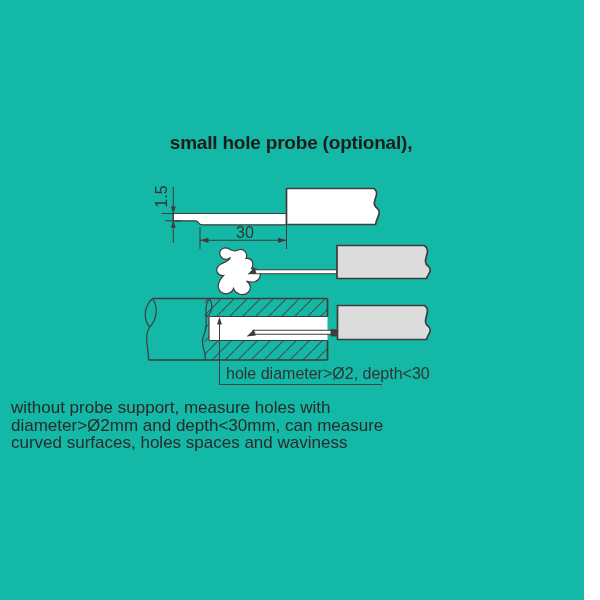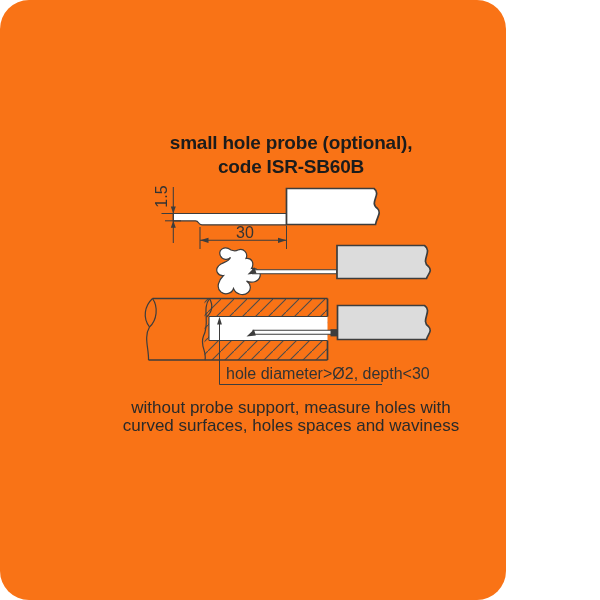--- a/index.html
+++ b/index.html
@@ -6,43 +6,41 @@
     margin: 0;
     padding: 0;
     width: 600px;
     height: 600px;
     background: #ffffff;
     font-family: "Liberation Sans", sans-serif;
     overflow: hidden;
   }
   #canvas {
     position: relative;
-    width: 506px;
+    width: 584px;
     height: 600px;
-    background: #f97316;
-    border-radius: 29px;
+    background: #14b8a6;
   }
   .title {
     position: absolute;
     top: 131px;
     left: 11px;
     width: 560px;
     text-align: center;
     font-size: 19px;
     line-height: 24px;
     font-weight: bold;
     letter-spacing: -0.2px;
     color: #1c1c1c;
   }
   .description {
     position: absolute;
     top: 399px;
     left: 11px;
     width: 560px;
-    text-align: center;
     font-size: 17px;
     line-height: 17.5px;
     color: var(--text-color, #2a2a2a);
   }
   svg.diagram {
     position: absolute;
     top: 0;
     left: 0;
   }
   .ln   { stroke: var(--line-color, #3d3d3d); fill: none; stroke-width: 1.2; }
@@ -57,21 +55,20 @@
     font-size: 16px;
   }
 </style>
 </head>
 <body>
 
 <div id="canvas">
 
   <div class="title">
     <div>small hole probe (optional),</div>
-    <div>code ISR-SB60B</div>
   </div>
 
   <svg class="diagram" width="600" height="600" viewBox="0 0 600 600">
     <defs>
       <pattern id="hatch" patternUnits="userSpaceOnUse" width="13" height="13">
         <path d="M-1 14 L14 -1" stroke="#4a4a4a" stroke-width="1.1"></path>
       </pattern>
     </defs>
 
     <g>
@@ -153,16 +150,17 @@
         <path class="thin" d="M219.5 321 V384.5"></path>
         <path class="thin" d="M219.5 384.5 H382"></path>
         <polygon class="solid" points="219.5,316.8 217.1,324.5 221.9,324.5"></polygon>
         <text class="dim-text" x="226" y="378.5">hole diameter&gt;Ø2, depth&lt;30</text>
       </g>
     </g>
   </svg>
 
   <div class="description">
     <div>without probe support, measure holes with</div>
+    <div>diameter&gt;Ø2mm and depth&lt;30mm, can measure</div>
     <div>curved surfaces, holes spaces and waviness</div>
   </div>
 
 </div>
 
 </body></html>

